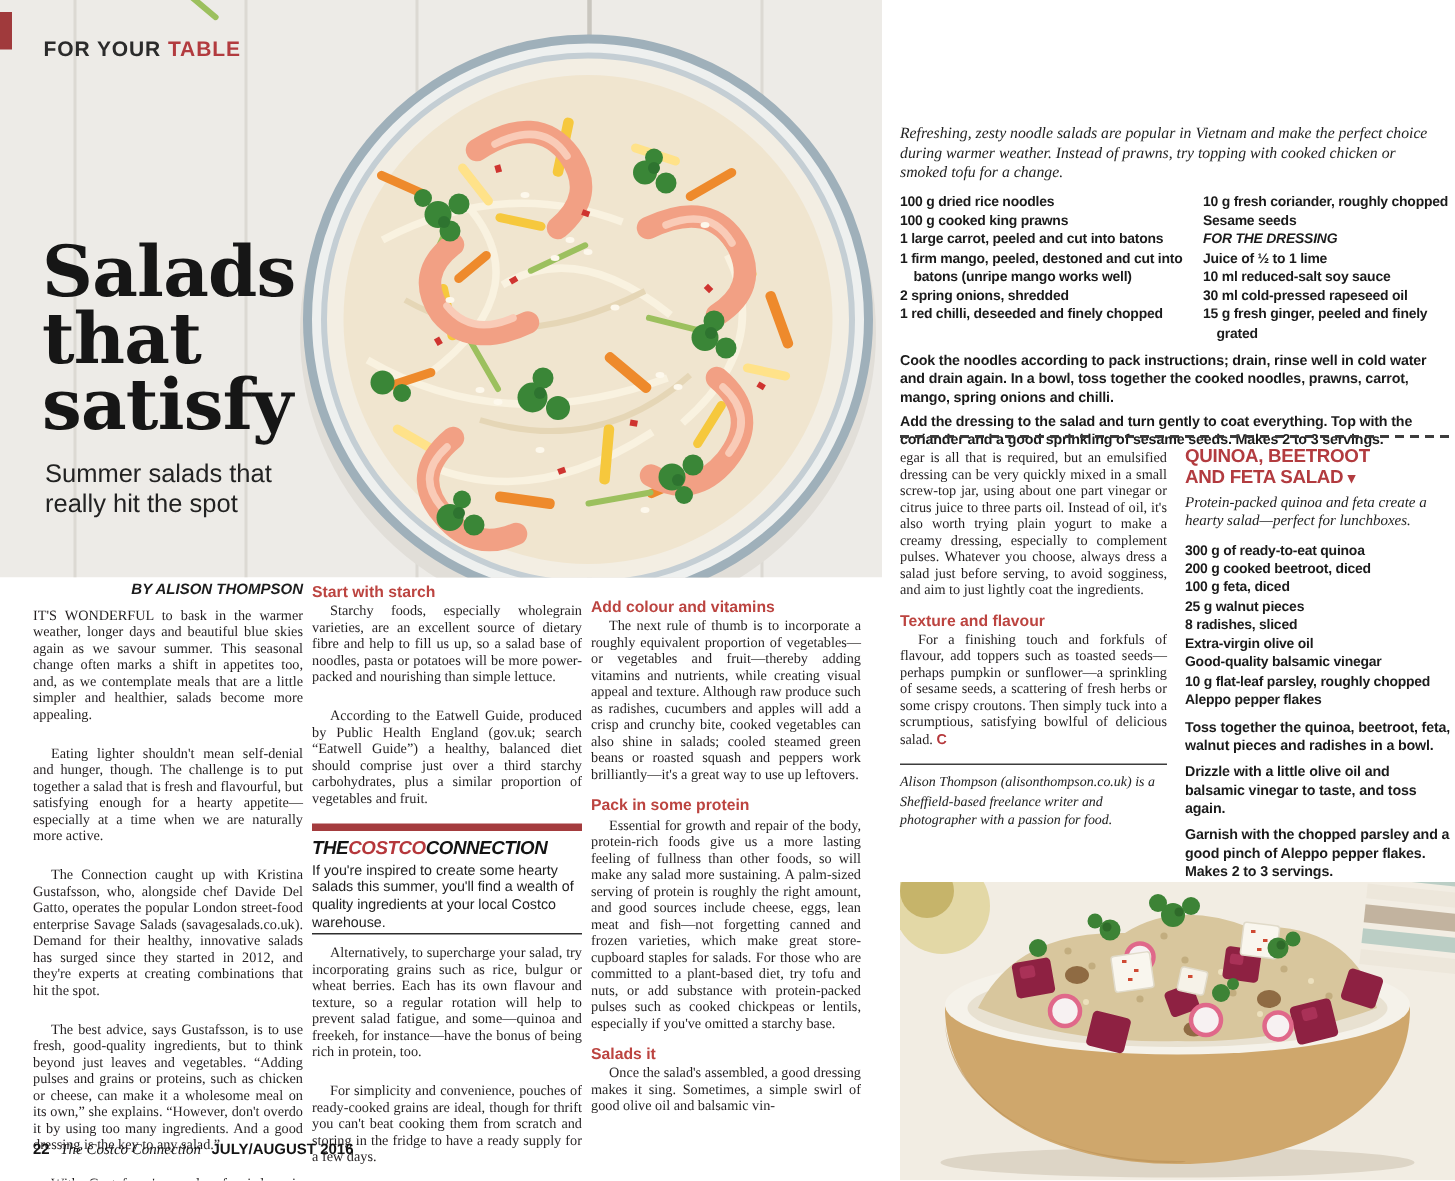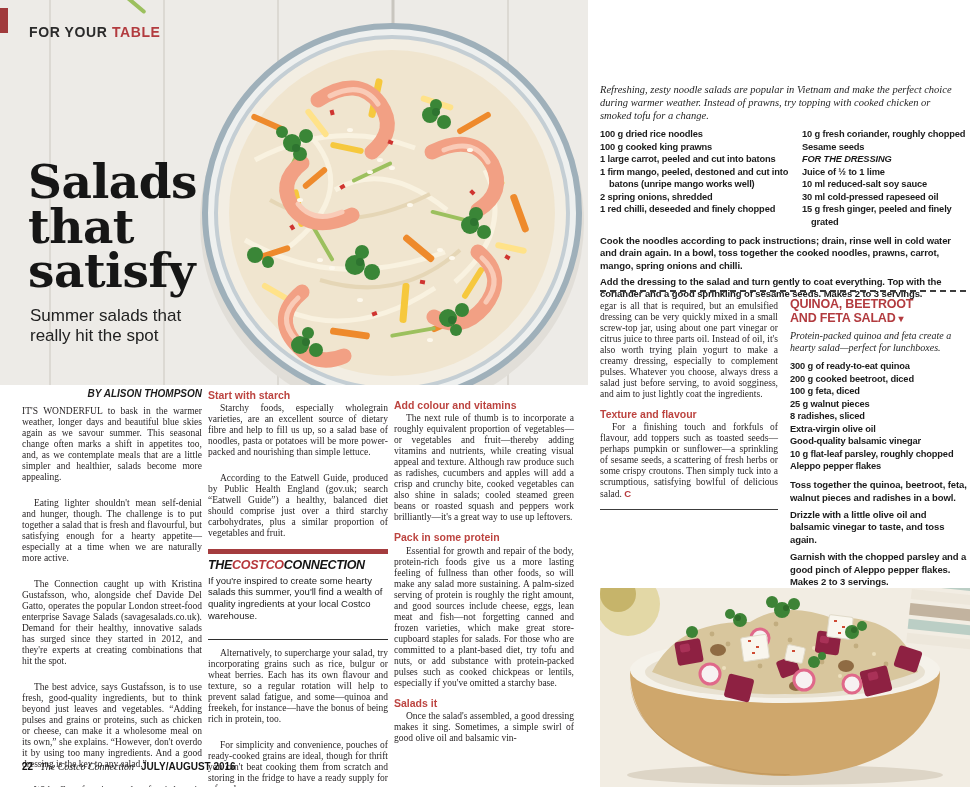--- a/index.html
+++ b/index.html
@@ -48,21 +48,21 @@
 
   
   .costco-box { margin-top:10px; border-top:5px solid #a43c3e; padding-top:4px; text-align:left; }
   .costco-title {
     font-family:"Liberation Sans", sans-serif; font-weight:700; font-style:italic;
     font-size:12.5px; letter-spacing:-.3px; color:#141414;
   }
   .costco-title .red { color:#b5373b; }
   .costco-body {
     font-family:"Liberation Sans", sans-serif; font-size:9.5px; line-height:1.22;
-    color:#222; margin-top:2px; padding-bottom:18px; border-bottom:1.5px solid #2e2e2e;
+    color:#222; margin-top:2px; padding-bottom:1px; border-bottom:1.5px solid #2e2e2e;
     margin-bottom:8px;
   }
 
   
   .recipe1 { left:600px; top:78px; width:368px; }
   .r-title {
     font-family:"Liberation Sans", sans-serif; font-weight:700; font-size:13px;
     color:#b23b3f; letter-spacing:-.2px;
   }
   .r-title .arrow { font-size:11px; margin-right:3px; }
@@ -334,20 +334,21 @@
 </div>
 
 <div class="abs dashed-rule"></div>
 
 <div class="abs col col4">
   <p>egar is all that is required, but an emulsified dressing can be very quickly mixed in a small screw-top jar, using about one part vinegar or citrus juice to three parts oil. Instead of oil, it's also worth trying plain yogurt to make a creamy dressing, especially to complement pulses. Whatever you choose, always dress a salad just before serving, to avoid sogginess, and aim to just lightly coat the ingredients.</p>
   <div class="subhead">Texture and flavour</div>
   <p class="ind"><span>For a finishing touch and forkfuls of flavour, add toppers such as toasted seeds—perhaps pumpkin or sunflower—a sprinkling of sesame seeds, a scattering of fresh herbs or some crispy croutons. Then simply tuck into a scrumptious, satisfying bowlful of delicious salad.</span> <span class="endmark">C</span>
   </p>
   <div class="bio-rule"></div>
+  <div class="bio">Alison Thompson (alisonthompson.co.uk) is a Sheffield-based freelance writer and photographer with a passion for food.</div>
 </div>
 
 <div class="abs recipe2 r2">
   <div class="r2-title">
     <div>QUINOA, BEETROOT</div>
     <div><span>AND FETA SALAD</span><span class="arrow">▾</span>
     </div>
   </div>
   <div class="r2-intro">Protein-packed quinoa and feta create a hearty salad—perfect for lunchboxes.</div>
   <div class="r2-ings">

